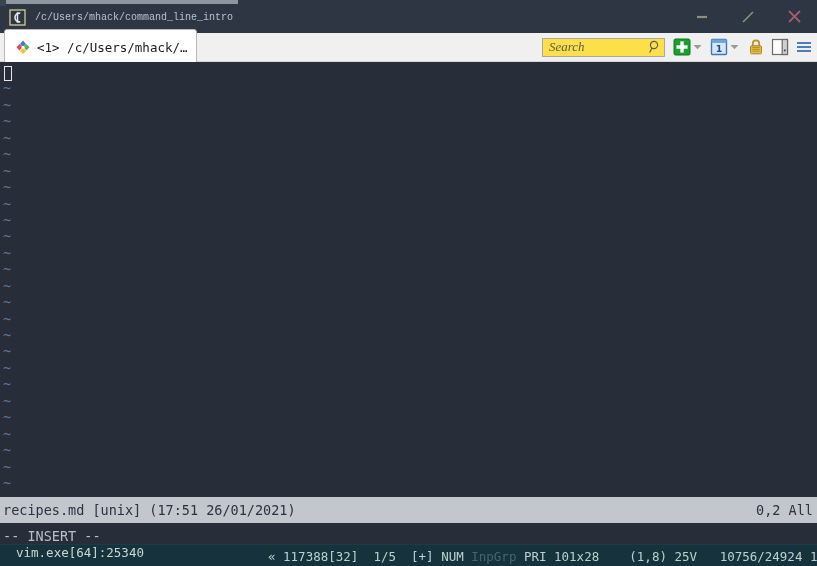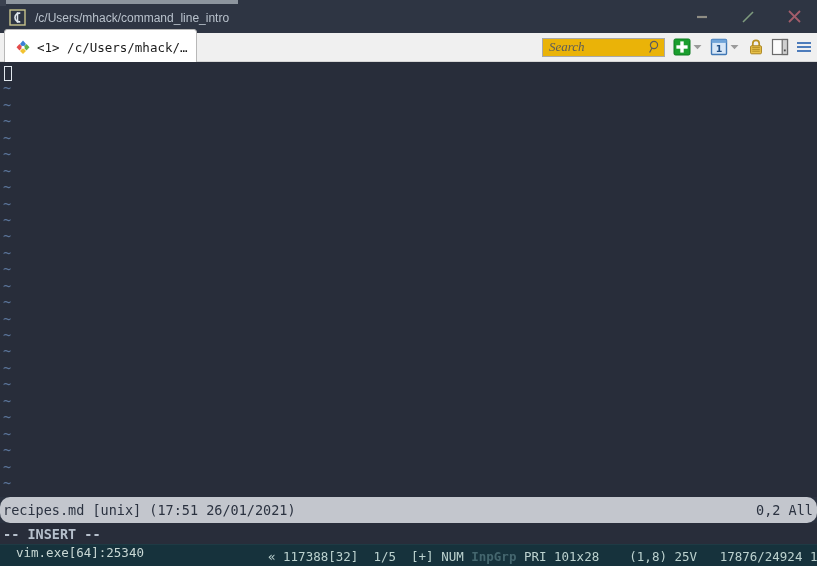--- a/index.html
+++ b/index.html
@@ -54,22 +54,22 @@
     margin-left: 9px;
     margin-top: 2px;
     flex: 0 0 auto;
     position: relative;
   }
   .app-icon svg { display: block; }
   .title-text {
     margin-left: 9px;
     margin-top: 2px;
     color: #b9c2cc;
-    font-size: 12px;
-    font-family: Liberation Sans, sans-serif;
+    font-size: 10px;
+    font-family: Liberation Mono, monospace;
     letter-spacing: 0px;
     white-space: nowrap;
   }
   .win-controls {
     position: absolute;
     right: 0;
     top: 0;
     height: 33px;
     display: flex;
     align-items: center;
@@ -125,21 +125,21 @@
     right: 4px;
     top: 0;
     height: 28px;
     display: flex;
     align-items: center;
     gap: 0px;
   }
   .search-box {
     width: 123px;
     height: 19px;
-    background: #eab308;
+    background: #fde047;
     border: 1px solid #a9a9a9;
     display: flex;
     align-items: center;
     padding: 0 3px 0 6px;
     box-sizing: border-box;
     margin-right: 7px;
   }
   .search-input {
     border: none;
     outline: none;
@@ -210,35 +210,33 @@
     background: #c3c6cd;
     color: #2b3240;
     font-family: "DejaVu Sans Mono", monospace;
     font-size: 13.5px;
     display: flex;
     align-items: center;
     justify-content: space-between;
     padding: 0 4px 0 3px;
     box-sizing: border-box;
     white-space: pre;
-    border-radius: 10px;
   }
   .vim-mode {
     height: 21px;
     min-height: 21px;
     background: #282d3a;
     color: #b6c0cc;
     font-family: "DejaVu Sans Mono", monospace;
     font-size: 13.5px;
     display: flex;
-    align-items: center;
+    align-items: flex-end;
     padding-left: 3px;
     box-sizing: border-box;
     white-space: pre;
-    font-weight: bold;
   }
 
   
   .statusbar {
     height: 22px;
     min-height: 22px;
     background: #16323c;
     display: flex;
     align-items: flex-start;
     font-family: "DejaVu Sans Mono", monospace;
@@ -254,21 +252,21 @@
   .sb-mid {
     position: absolute;
     left: 268px;
     top: 0;
     height: 22px;
     display: flex;
     align-items: center;
     gap: 0;
     white-space: pre;
   }
-  .sb-dim { color: #44666e; font-weight: bold; }
+  .sb-dim { color: #44666e; }
   .sb-norm { color: #bcd2cf; }
   .sb-grip {
     position: absolute;
     right: 1px;
     bottom: 1px;
     width: 15px;
     height: 15px;
   }
 </style>
 </head>
@@ -459,21 +457,21 @@
       <span class="sb-dim">InpGrp</span>
       <span class="sb-norm">&nbsp;</span>
       <span class="sb-norm">PRI</span>
       <span class="sb-norm">&nbsp;</span>
       <span class="sb-norm">101x28</span>
       <span class="sb-norm">&nbsp;&nbsp;&nbsp;&nbsp;</span>
       <span class="sb-norm">(1,8)</span>
       <span class="sb-norm">&nbsp;</span>
       <span class="sb-norm">25V</span>
       <span class="sb-norm">&nbsp;&nbsp;&nbsp;</span>
-      <span class="sb-norm">17876/24924</span>
+      <span class="sb-norm">10756/24924</span>
       <span class="sb-norm">&nbsp;</span>
       <span class="sb-norm">100%</span>
     </div>
 
     <div class="sb-grip">
       
     </div>
   </div>
 
 </div>

